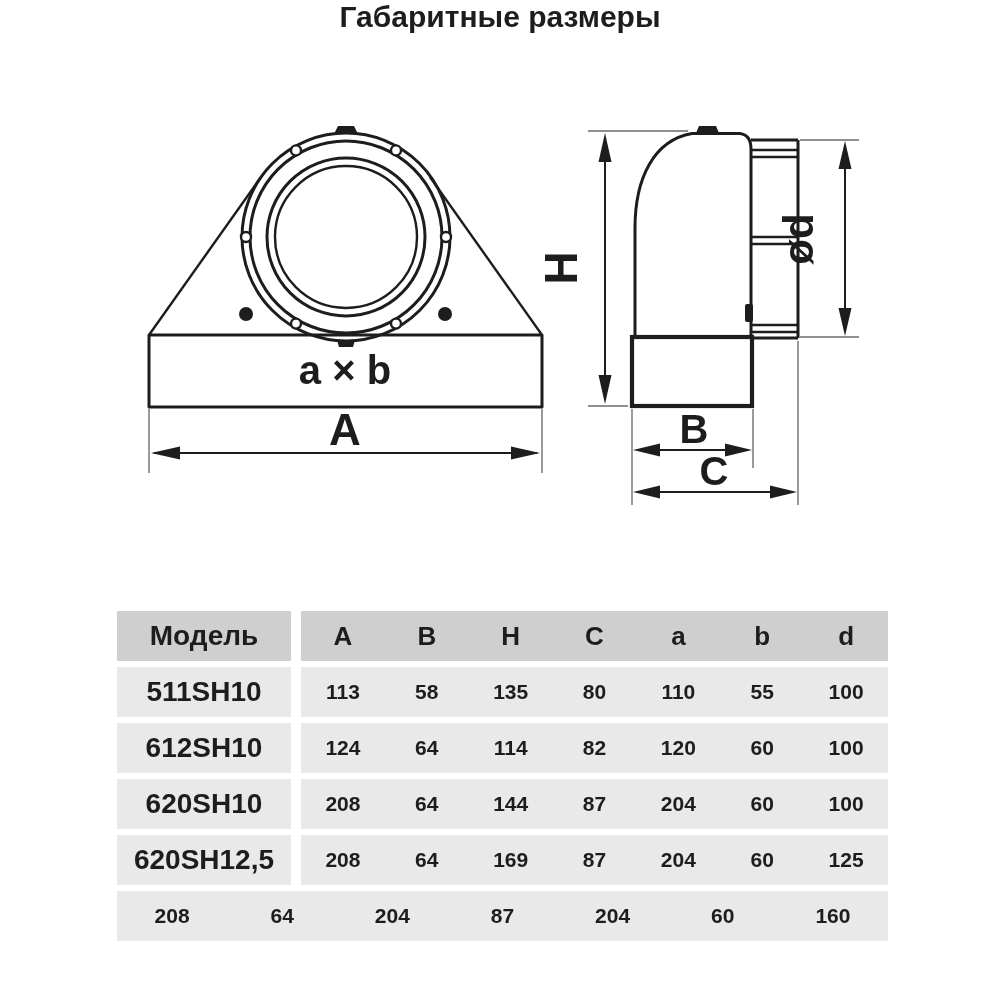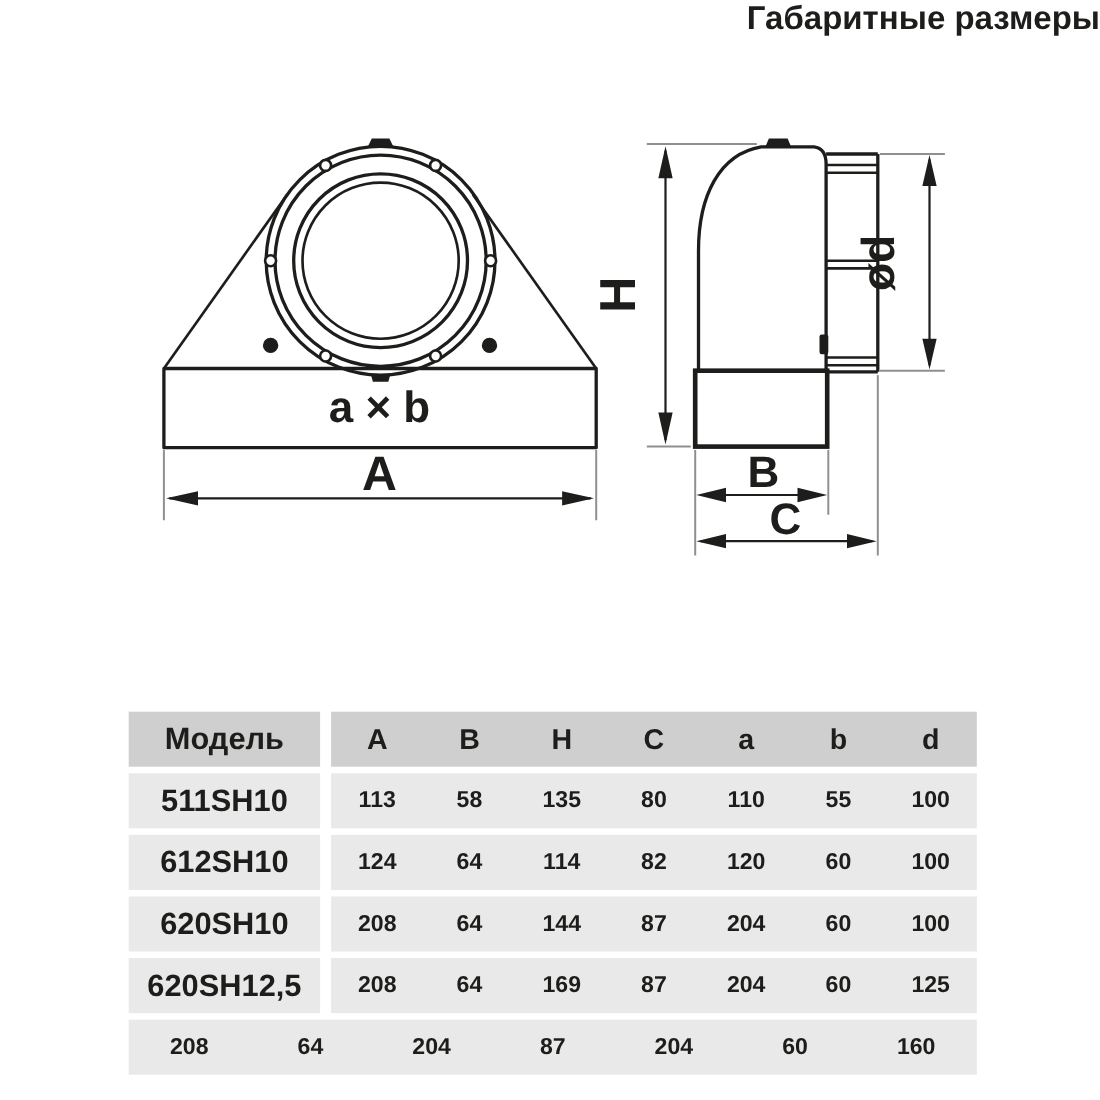--- a/index.html
+++ b/index.html
@@ -14,25 +14,25 @@
   .ol{stroke:var(--line);fill:none;stroke-width:3;stroke-linejoin:round;}
   .ol2{stroke:var(--line);fill:none;stroke-width:2.4;}
   .thick{stroke:var(--line);fill:none;stroke-width:4.2;}
   .ext{stroke:var(--ext);fill:none;stroke-width:1.8;}
   .dim{stroke:var(--line);fill:none;stroke-width:2;}
   .fil{fill:var(--line);stroke:none;}
   .notch{fill:#ffffff;stroke:var(--line);stroke-width:2.4;}
   .dimtext{fill:var(--line);font-weight:bold;font-family:"Liberation Sans",sans-serif;}
   
   #table-title{
-    position:absolute;left:0;top:552;width:1000px;text-align:right;
+    position:absolute;left:0;top:552;width:1000px;text-align:center;
     font-size:30px;font-weight:bold;
   }
   
-  #dim-table{position:absolute;left:117px;top:611px;width:771px;margin-top:36px;}
+  #dim-table{position:absolute;left:117px;top:611px;width:771px;}
   .trow{display:flex;height:50px;margin-bottom:6px;}
   .mcell{
     width:174px;margin-right:10px;display:flex;align-items:center;justify-content:center;
     font-weight:bold;font-size:28px;background:var(--row);flex:0 0 auto;
   }
   .cols{flex:1;display:flex;background:var(--row);}
   .cols .cell{
     flex:1;display:flex;align-items:center;justify-content:center;
     font-weight:bold;font-size:21px;
   }

